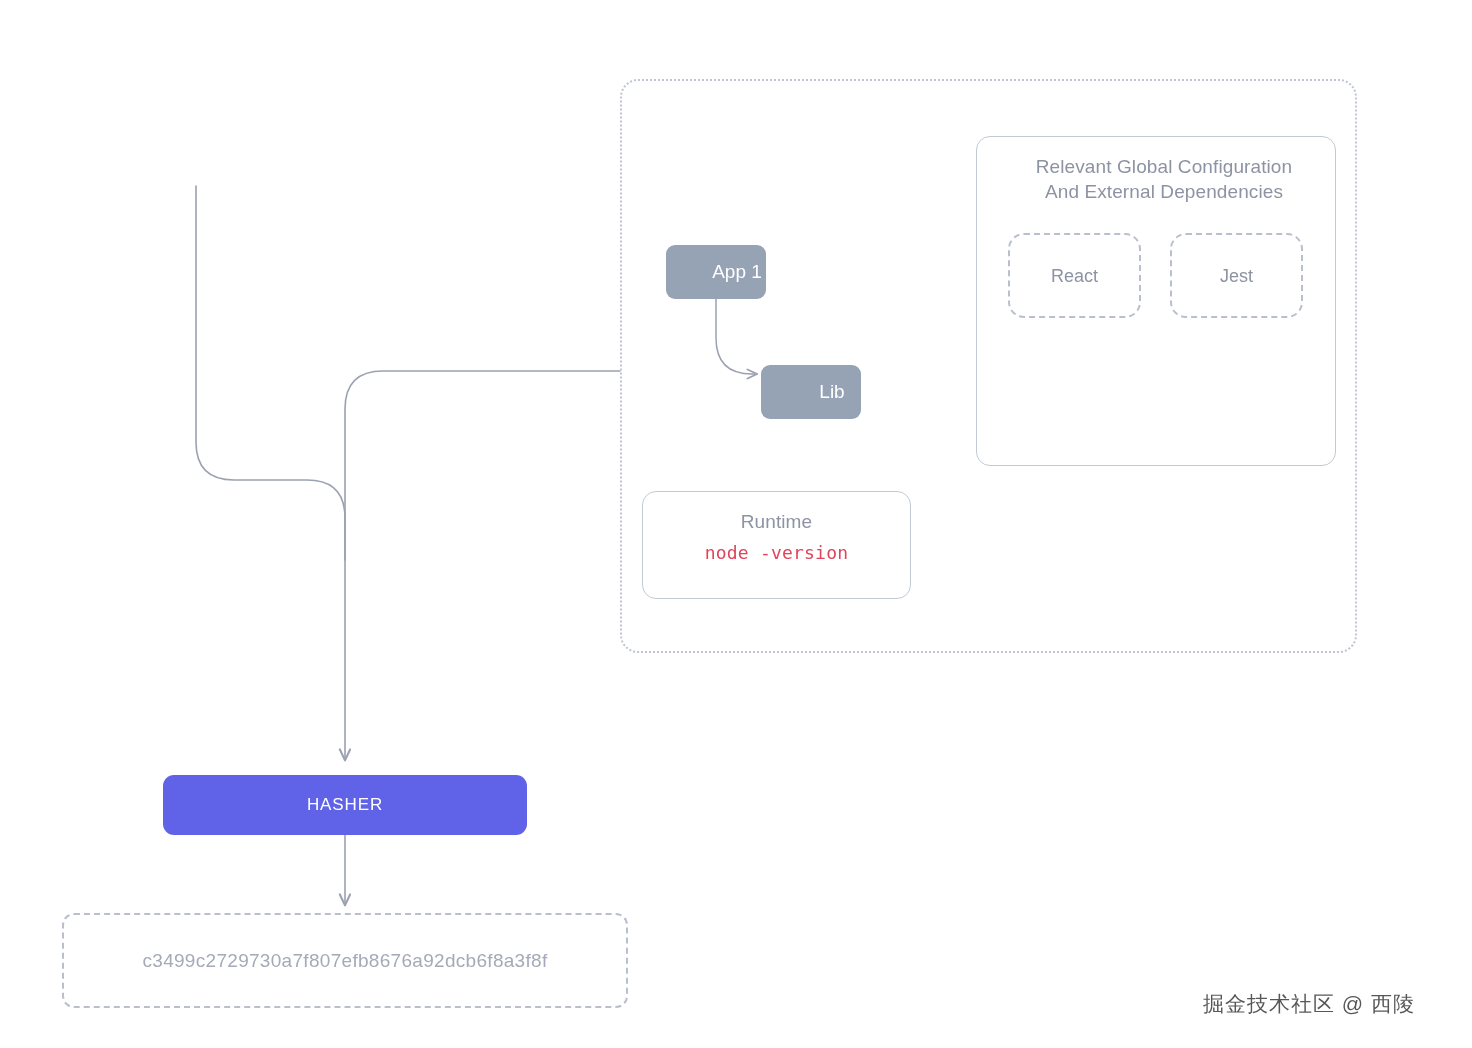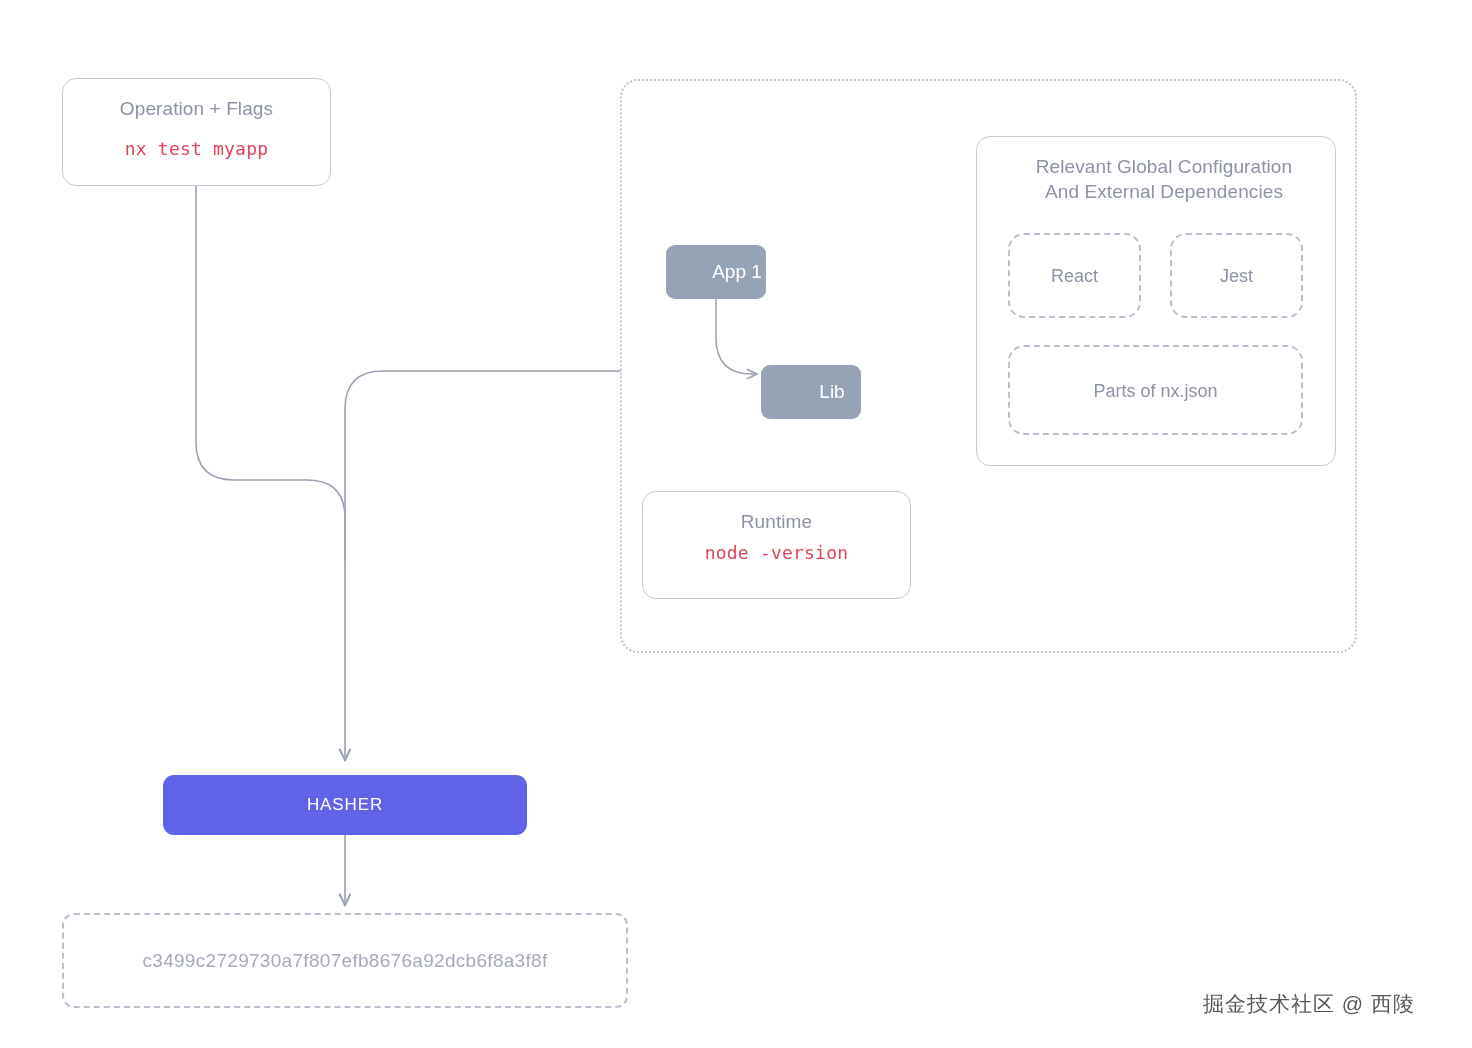--- a/index.html
+++ b/index.html
@@ -151,24 +151,20 @@
 
     <path d="M196,186 L196,442 Q196,480 234,480 L307,480 Q345,480 345,518 L345,560" fill="none" stroke="#9ba1b0" stroke-width="1.6" stroke-linecap="round"></path>
 
     <path d="M620,371 L383,371 Q345,371 345,409 L345,760" fill="none" stroke="#9ba1b0" stroke-width="1.6" stroke-linecap="round" marker-end="url(#arrowhead)"></path>
 
     <path d="M345,830 L345,905" fill="none" stroke="#9ba1b0" stroke-width="1.6" stroke-linecap="round" marker-end="url(#arrowhead)"></path>
 
     <path d="M716,299 L716,338 Q716,374 752,374 L757,374" fill="none" stroke="#9ba1b0" stroke-width="1.5" stroke-linecap="round" marker-end="url(#arrowhead-sm)"></path>
   </svg>
 
-  <div class="solid-box" style="left:62px; top:78px; width:269px; height:108px;">
-    <div class="title-text" style="top:17px;">Operation + Flags</div>
-    <div class="code-text" style="top:59px;">nx test myapp</div>
-  </div>
 
   <div class="dotted-outer" style="left:620px; top:79px; width:737px; height:574px;"></div>
 
 
   <div class="node-chip" style="left:666px; top:245px; width:100px; height:54px;">
     <span>App 1</span>
   </div>
 
   <div class="node-chip" style="left:761px; top:347px; width:100px; height:54px;margin-top:18px;">
     <span>Lib</span>
@@ -180,23 +176,20 @@
   </div>
 
   <div class="dashed-box" style="left:1008px; top:233px; width:133px; height:85px;">
     <div class="center-label" style="top:31px;">React</div>
   </div>
 
   <div class="dashed-box" style="left:1170px; top:233px; width:133px; height:85px;">
     <div class="center-label" style="top:31px;">Jest</div>
   </div>
 
-  <div class="dashed-box" style="left:1008px; top:345px; width:295px; height:90px;">
-    <div class="center-label" style="top:34px;">Parts of nx.json</div>
-  </div>
 
   <div class="solid-box" style="left:642px; top:491px; width:269px; height:108px;">
     <div class="title-text" style="top:17px;">Runtime</div>
     <div class="code-text" style="top:50px;">node -version</div>
   </div>
 
   <div class="hasher-box" style="left:163px; top:768px; width:364px; height:60px;">
     <span>HASHER</span>
   </div>
 

